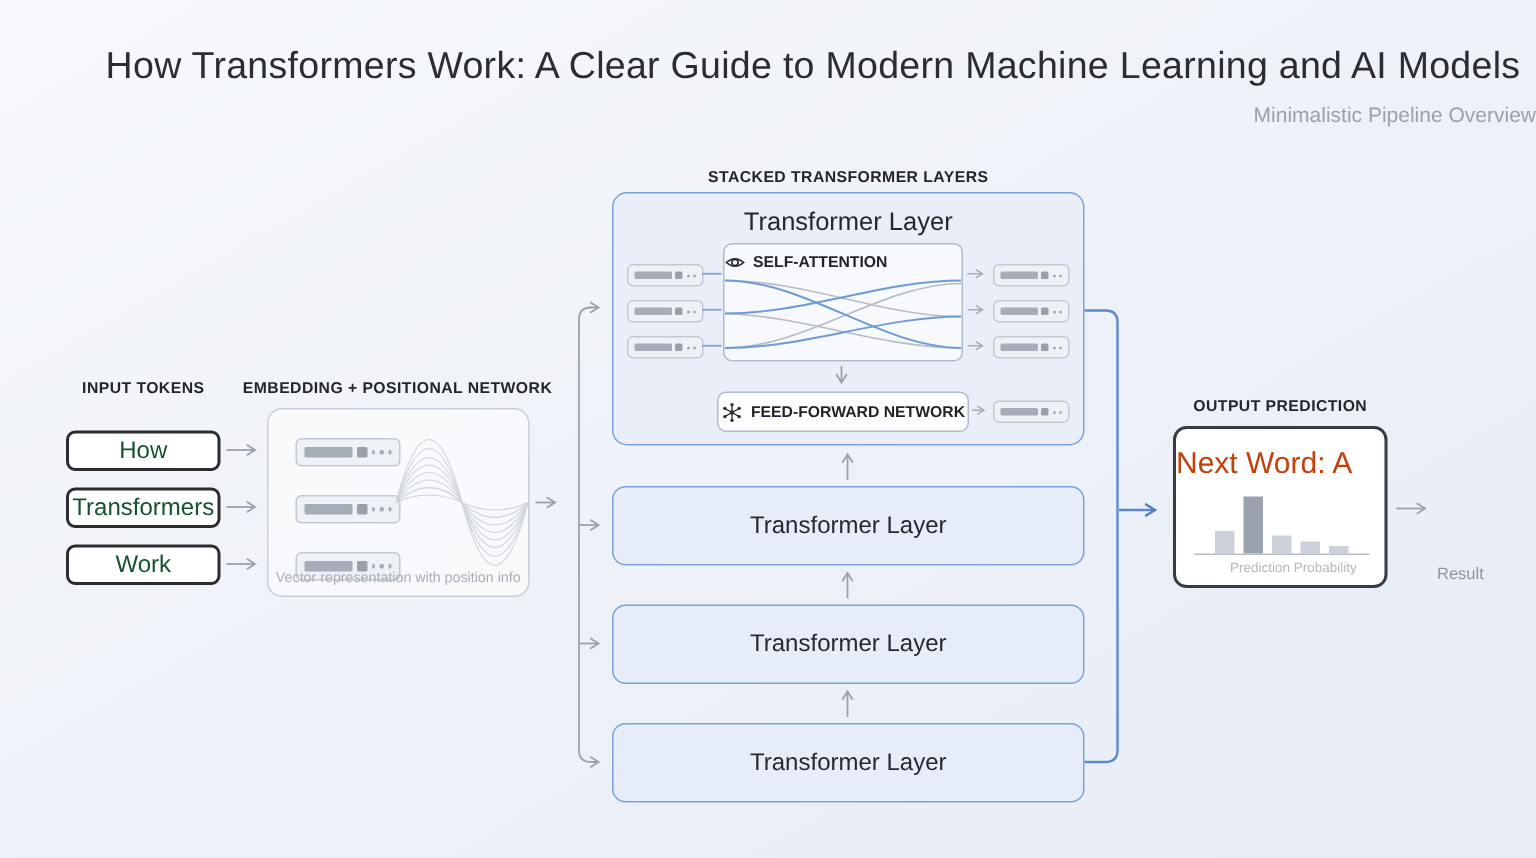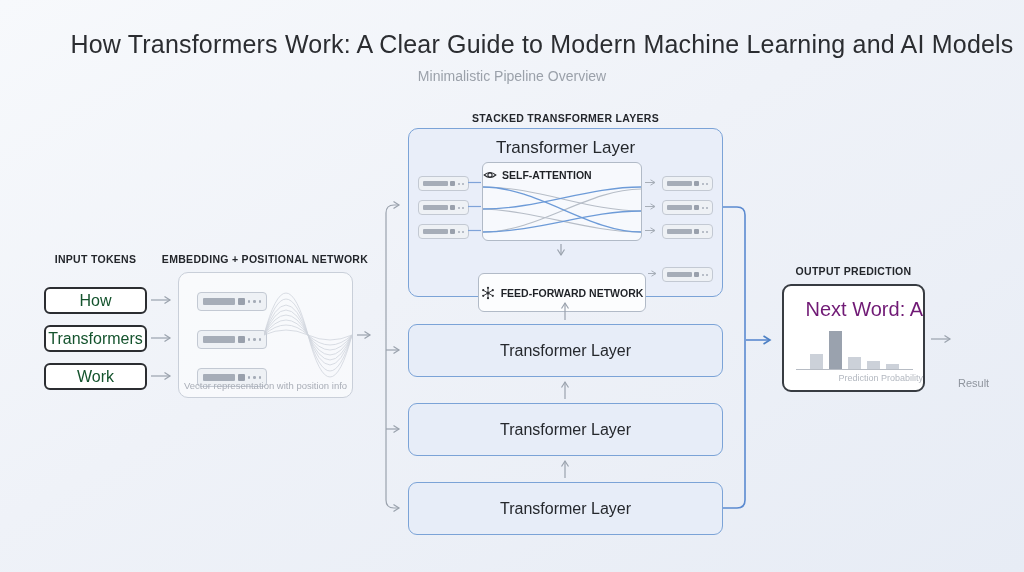--- a/index.html
+++ b/index.html
@@ -1,21 +1,21 @@
 <!DOCTYPE html>
 <html><head>
 <meta charset="utf-8">
 <style>
   html,body{margin:0;padding:0;background:#dfe4ec;}
   .canvas{position:relative;width:1024px;height:572px;overflow:hidden;
     background:linear-gradient(150deg,#f7f9fc 0%,#eff2f8 45%,#e7ecf5 100%);
     font-family:"Liberation Sans",sans-serif;color:#2b2d31;}
   .title{position:absolute;top:30px;left:0;width:100%;text-align:center;
     font-size:25px;letter-spacing:.2px;color:#2b2d31;padding-left:30px;}
-  .subtitle{position:absolute;top:68px;left:0;width:100%;text-align:center;
+  .subtitle{position:absolute;top:68px;left:0;width:100%;text-align:right;
     font-size:14px;color:#9ba1aa;}
   .sec-label{position:absolute;font-size:10.5px;font-weight:bold;color:#23262b;
     letter-spacing:.3px;text-align:center;white-space:nowrap;}
   .lbl-input{left:44px;width:103px;top:253px;}
   .lbl-embed{left:155px;width:220px;top:253px;}
   .lbl-stack{left:408px;width:315px;top:112px;}
   .lbl-out{left:772px;width:163px;top:265px;}
 
   .token{position:absolute;left:44px;width:103px;height:27px;background:#fff;
     border:2px solid #2b2d31;border-radius:6px;display:flex;align-items:center;
@@ -50,43 +50,43 @@
     font-size:17px;color:#25282d;}
   .attn-box{position:absolute;left:73px;top:33px;width:160px;height:79px;
     background:#f7f9fd;border:1px solid #b1bac7;border-radius:6px;
     box-sizing:border-box;overflow:hidden;}
   .attn-head{position:absolute;top:5px;left:0;width:100%;display:flex;
     align-items:center;gap:5px;font-size:10.5px;
     font-weight:bold;color:#1f2227;}
   .attn-curves{position:absolute;left:0;top:22px;}
   .lc1,.rc1{top:47px;} .lc2,.rc2{top:71px;} .lc3,.rc3{top:95px;}
   .lchip{left:9px;} .rchip{left:253px;}
-  .ffn-box{position:absolute;left:69px;top:132px;width:168px;height:39px;
+  .ffn-box{position:absolute;left:69px;top:132px;width:168px;height:27px;
     background:#fcfdfe;border:1px solid #b1bac7;border-radius:6px;display:flex;
     align-items:center;justify-content:center;gap:6px;font-size:10.5px;
-    font-weight:bold;color:#1f2227;box-sizing:border-box;margin-top:12px;}
+    font-weight:bold;color:#1f2227;box-sizing:border-box;}
   .ffn-out{left:253px;top:138px;}
 
   .layer{position:absolute;left:408px;width:315px;height:53px;background:#e7edf8;
     border:1.5px solid #7ba3d7;border-radius:9px;display:flex;align-items:center;
     justify-content:center;font-size:16px;color:#25282d;box-sizing:border-box;}
   .l2{top:324px;} .l3{top:403px;} .l4{top:482px;}
 
   .out-box{position:absolute;left:782px;top:284px;width:143px;height:108px;
     background:#fff;border:2px solid #383c42;border-radius:9px;box-sizing:border-box;}
-  .out-pred{position:absolute;top:12px;left:0;width:100%;text-align:right;
-    font-size:20px;color:#701a75;}
+  .out-pred{position:absolute;top:12px;left:0;width:100%;text-align:left;
+    font-size:20px;color:#c2410c;}
   .bars{position:absolute;left:14px;bottom:21px;width:112px;height:42px;
     display:flex;align-items:flex-end;justify-content:center;gap:6px;}
   .bars span{width:13px;background:#ccd1d9;}
   .bars span.hl{background:#9aa2ae;}
   .baseline{position:absolute;left:12px;right:10px;bottom:20px;height:1px;
     background:#b7bcc4;}
-  .out-cap{position:absolute;bottom:7px;left:0;width:100%;text-align:right;
-    font-size:9px;color:#b3b8c0;}
+  .out-cap{position:absolute;bottom:7px;left:0;width:100%;text-align:left;
+    font-size:9px;color:#b3b8c0;padding-left:36px;}
   .result{position:absolute;left:958px;top:333px;font-size:11px;color:#8f959e;margin-top:44px;}
 
   .wires{position:absolute;left:0;top:0;pointer-events:none;}
 </style>
 </head>
 <body>
 
 <div class="canvas">
 
   <div class="title">How Transformers Work: A Clear Guide to Modern Machine Learning and AI Models</div>

